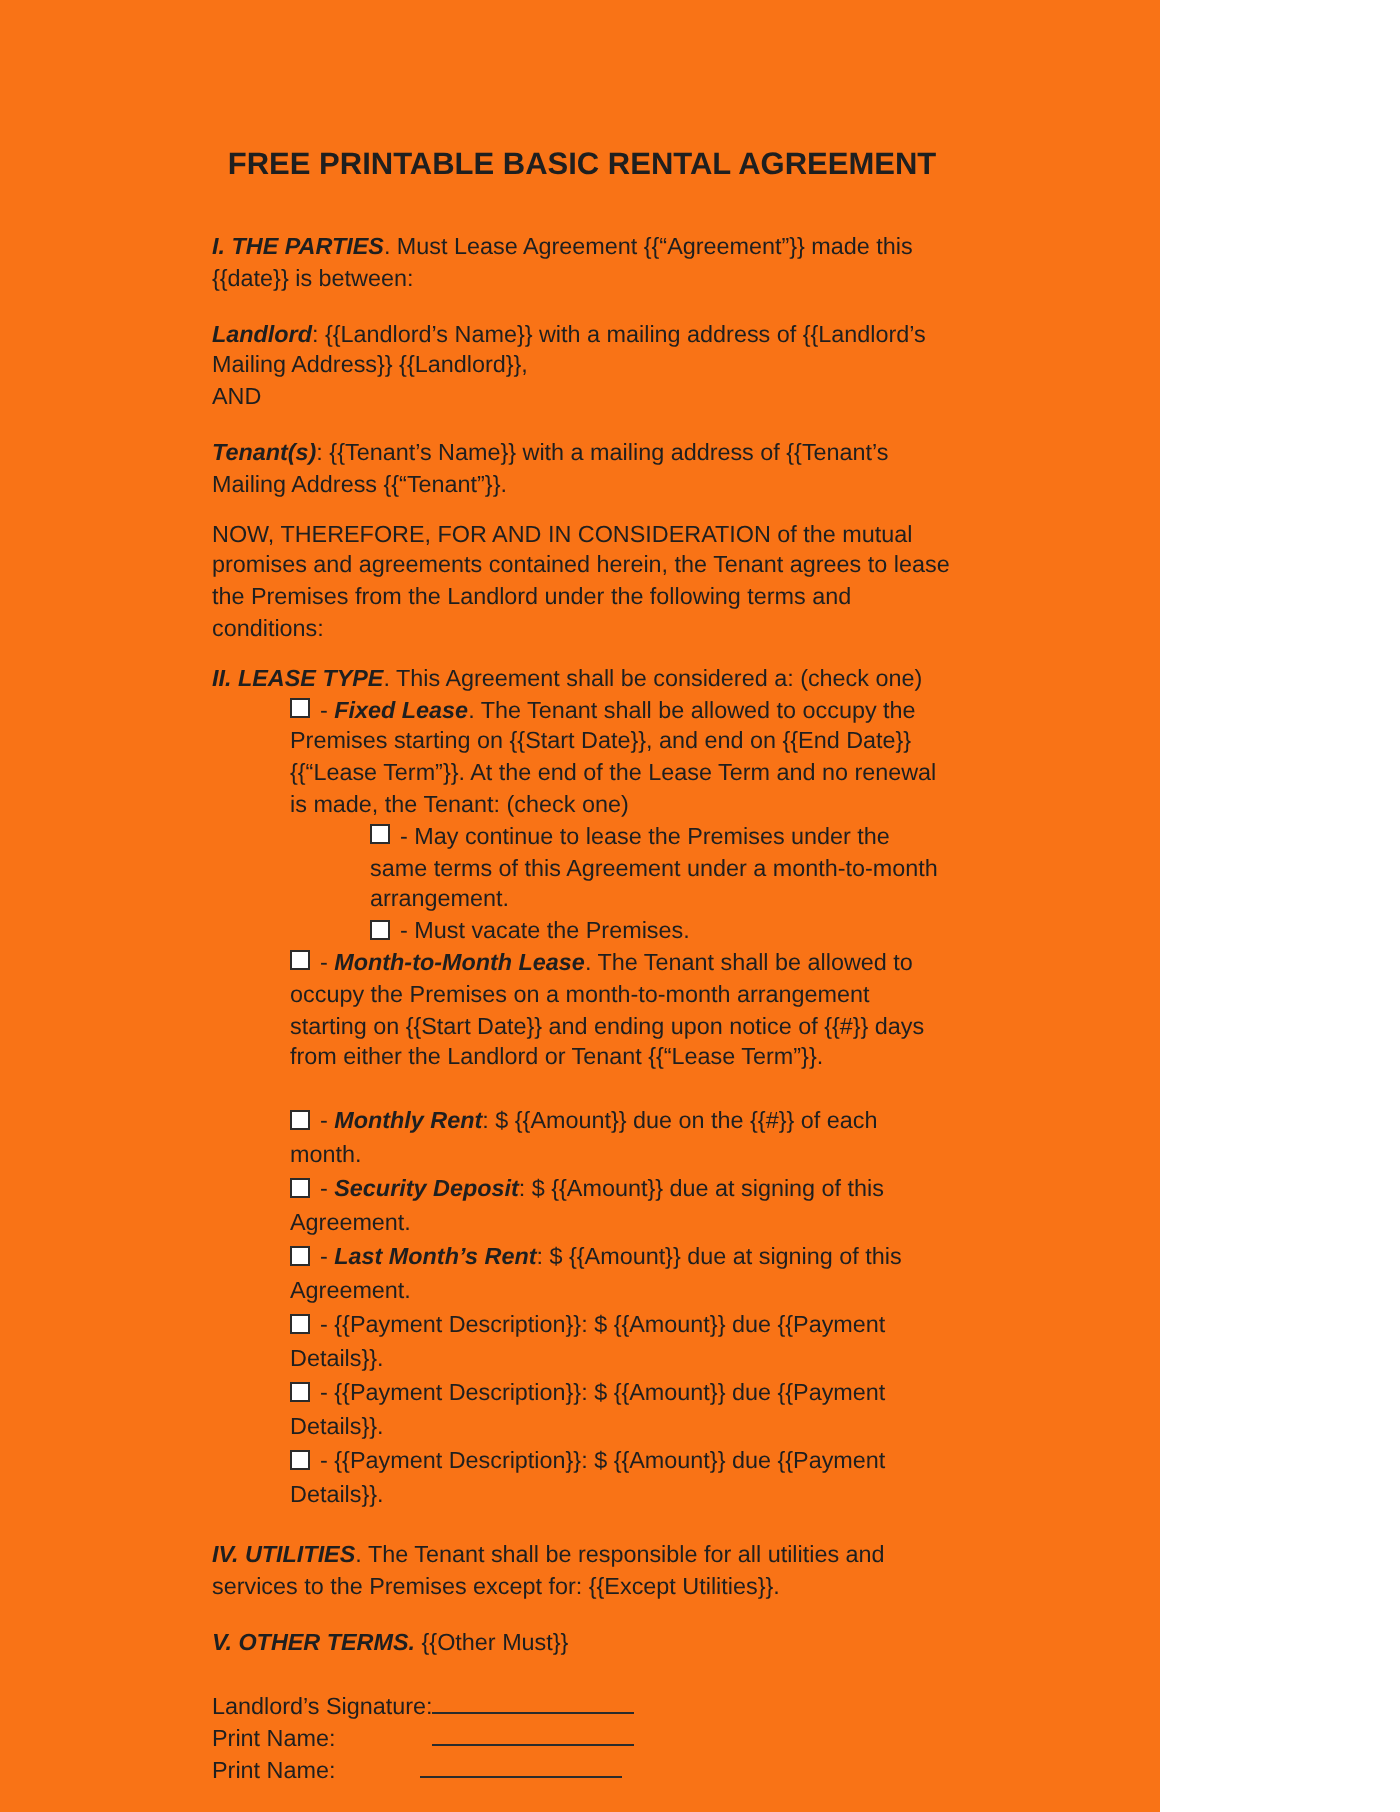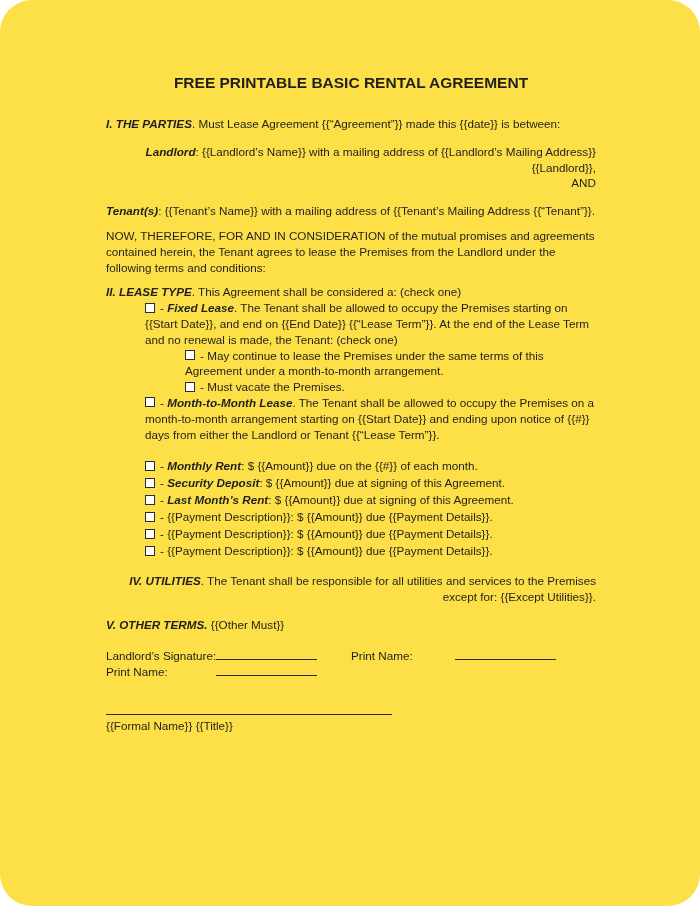--- a/index.html
+++ b/index.html
@@ -1,58 +1,57 @@
 <!DOCTYPE html>
 <html><head>
 <meta charset="utf-8">
 <style>
   html,body { margin:0; padding:0; }
   body { background:#ffffff; }
   .page {
     position:relative;
-    width:700px; height:906px;
-    background:#fde047;
+    width:580px; height:906px;
+    background:#f97316;
     color:#1f1f1f;
     font-family:"Liberation Sans","DejaVu Sans",sans-serif;
     font-size:11.7px;
     line-height:15.8px;
     overflow:hidden;
     box-sizing:border-box;
     padding:74px 104px 0 106px;
-    border-radius:32px;
   }
   b { font-weight:bold;font-style:italic; }
   .title {
     text-align:center;
     font-weight:bold;
     font-size:15.5px;
     line-height:18px;
     margin:0 0 24px 0;
   }
   p { margin:0; }
   .date-row { margin-bottom:20px; }
   .date-val { margin-left:7px; }
   .mb-sec   { margin-bottom:12px; }
-  .mb-para  { margin-bottom:12px;text-align:right; }
+  .mb-para  { margin-bottom:12px; }
   .mb-sm    { margin-bottom:9px; }
   .lease-block { margin-bottom:15px; }
   .ci { margin:0; }
   .l1 { margin-left:39px; }
   .l2 { margin-left:79px; }
   .cbx {
     display:inline-block;
     width:8px; height:8px;
     border:1.2px solid #2b2b2b;
     background:#fff;
     margin-right:5px;
     vertical-align:-0.5px;
   }
   .pay-list { margin-top:13px; margin-bottom:14px; }
   .pay-list .ci { line-height:17px; }
-  .sig-grid { display:flex; margin-top:13px; }
+  .sig-grid { display:flex; margin-top:13px;flex-direction:column; }
   .sig-col { width:229px; margin-right:18px; }
   .sig-row { height:16px; white-space:nowrap; }
   .sig-label { display:inline-block; width:110px; }
   .sig-label.narrow { width:104px; }
   .sig-line {
     display:inline-block;
     width:101px; height:13px;
     border-bottom:1.2px solid #2b2b2b;
   }
   .footer-sign { margin-top:36px; }

